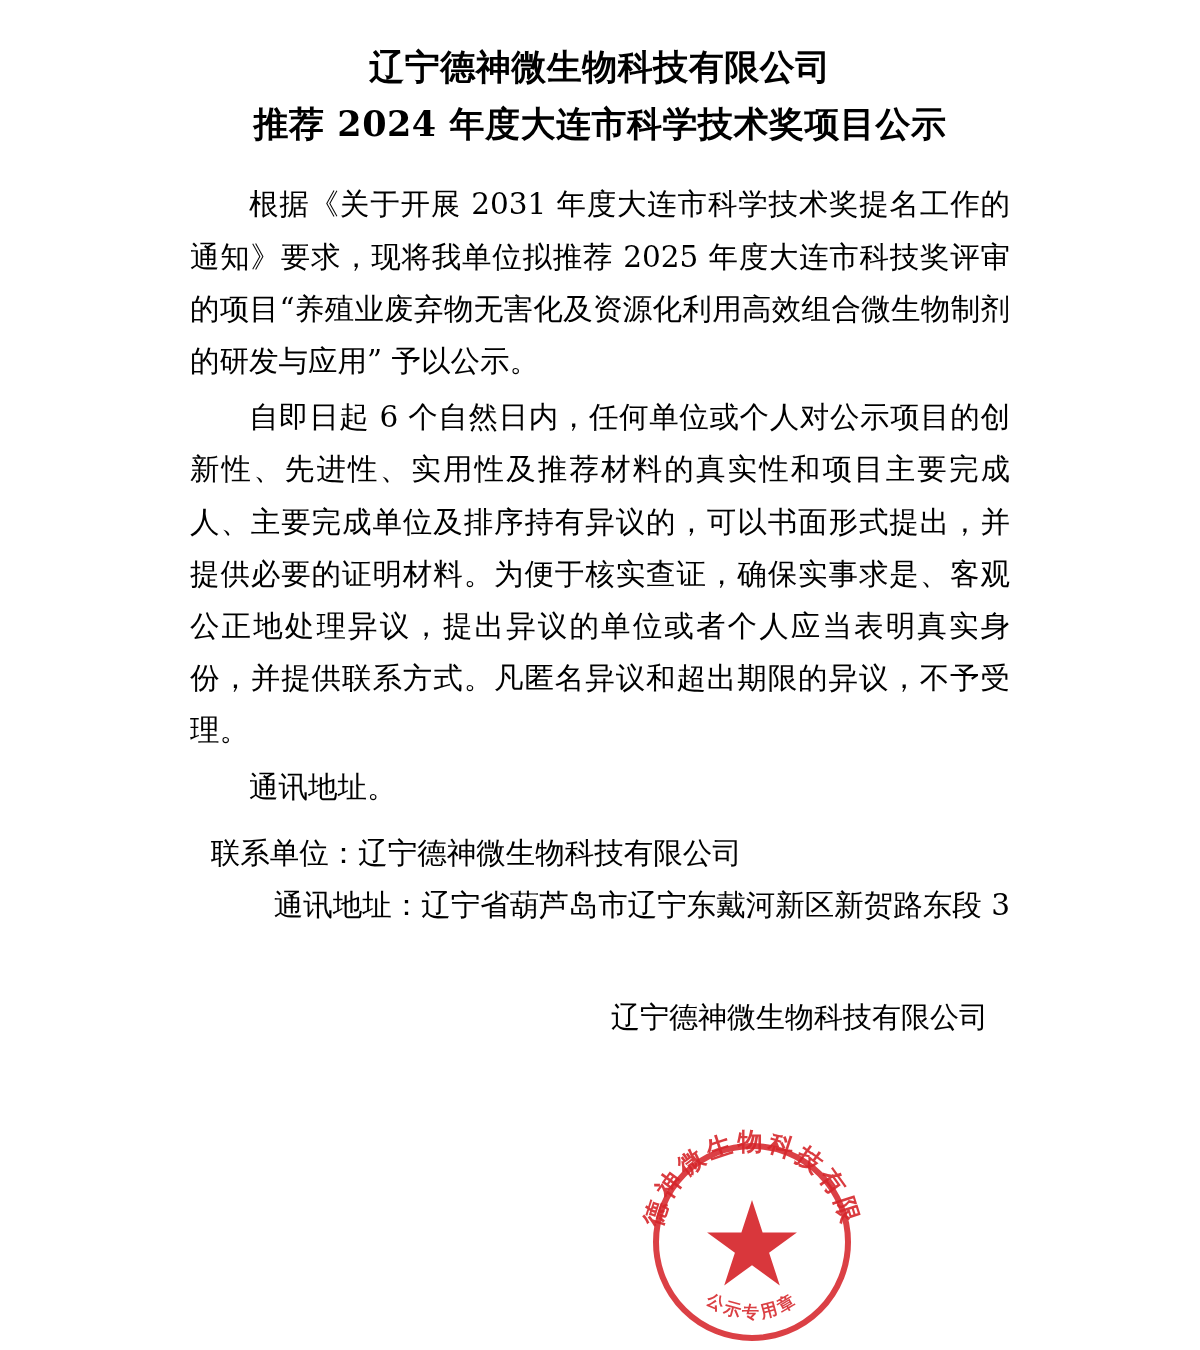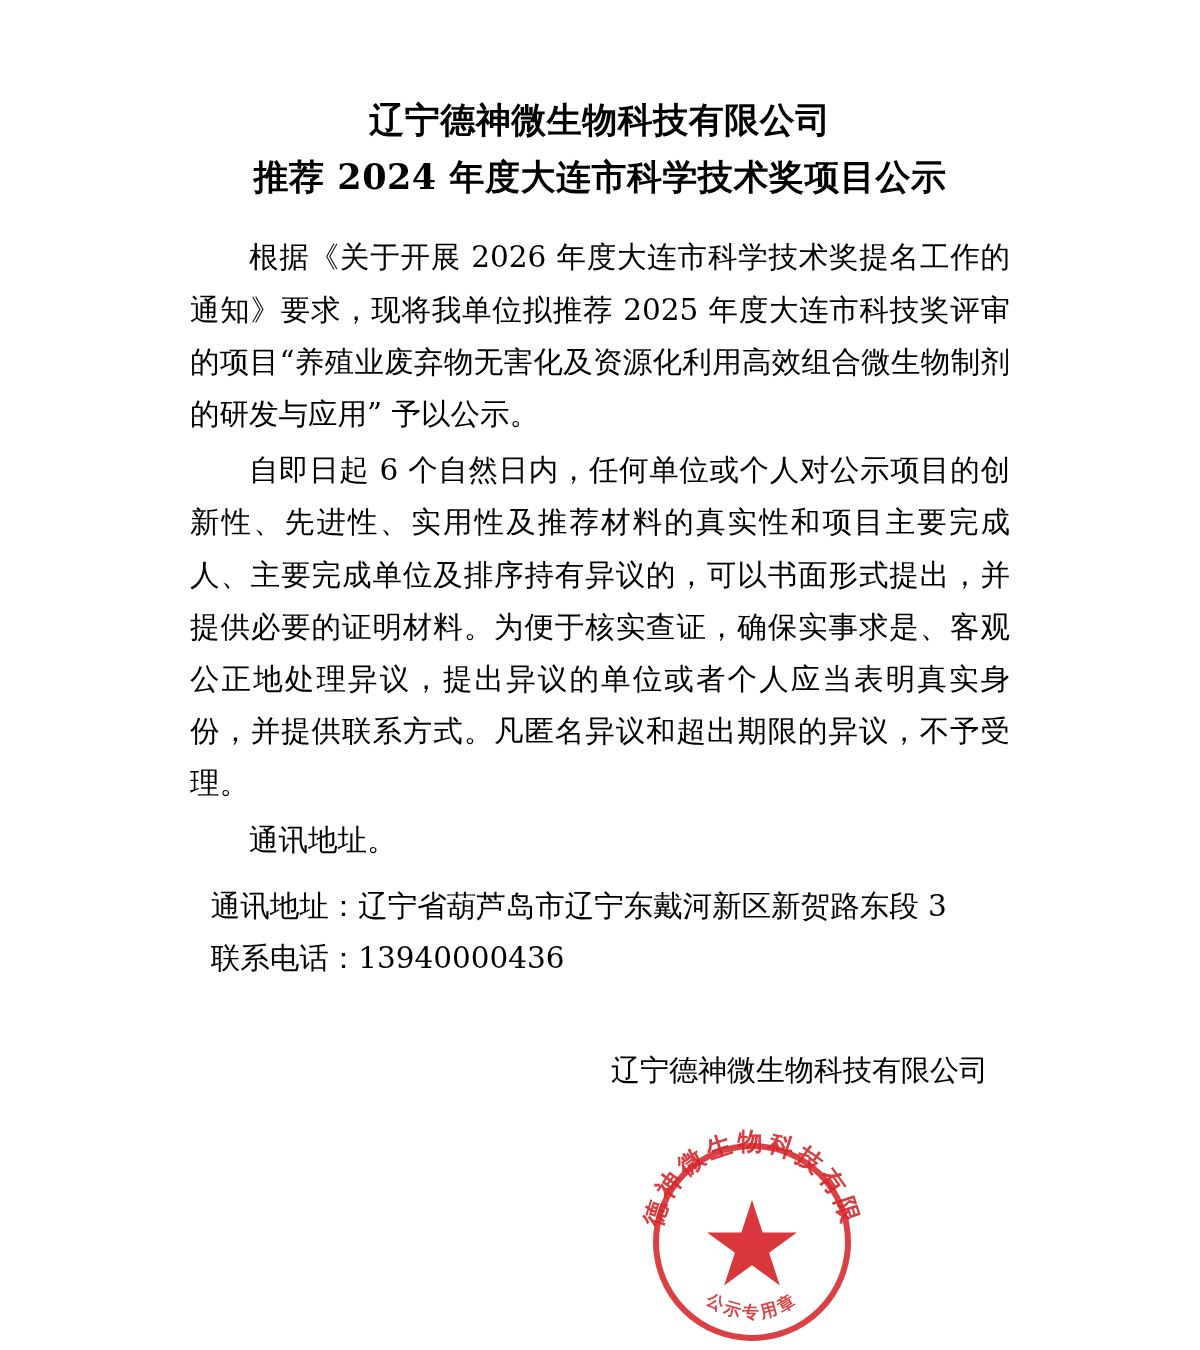--- a/index.html
+++ b/index.html
@@ -13,21 +13,21 @@
     font-family: "DejaVu Serif", "Liberation Serif", serif;
     color: #000000;
     position: relative;
     overflow: hidden;
   }
   .page {
     position: relative;
     width: 1200px;
     height: 1136px;
     box-sizing: border-box;
-    padding: 92px 190px 0 190px;
+    padding: 39px 190px 0 190px;
   }
   .title {
     text-align: center;
     font-weight: bold;
     font-size: 35px;
     line-height: 1.62;
     letter-spacing: 0.5px;
     margin: 0 0 26px 0;
   }
   .title .line {
@@ -48,20 +48,21 @@
   }
   .contact-line {
     font-size: 29.5px;
     line-height: 1.77;
     margin: 0;
     padding-left: 0.7em;
     white-space: nowrap;
   }
   .contact-line.wrap {
     white-space: normal;
+    text-align: right;
   }
   .sign-block {
     margin-top: 60px;
     text-align: right;
     position: relative;
     z-index: 2;
   }
   .sign-line {
     font-size: 29px;
     line-height: 1.85;
@@ -90,29 +91,29 @@
 </head>
 <body>
 
 <div class="page">
 
   <div class="title">
     <span class="line">辽宁德神微生物科技有限公司</span>
     <span class="line">推荐 2024 年度大连市科学技术奖项目公示</span>
   </div>
 
-  <p class="para">根据《关于开展 2026 年度大连市科学技术奖提名工作的通知》要求，现将我单位拟推荐 2025 年度大连市科技奖评审的项目“养殖业废弃物无害化及资源化利用高效组合微生物制剂的研发与应用” 予以公示。</p>
+  <p class="para">根据《关于开展 2031 年度大连市科学技术奖提名工作的通知》要求，现将我单位拟推荐 2025 年度大连市科技奖评审的项目“养殖业废弃物无害化及资源化利用高效组合微生物制剂的研发与应用” 予以公示。</p>
 
   <p class="para">自即日起 6 个自然日内，任何单位或个人对公示项目的创新性、先进性、实用性及推荐材料的真实性和项目主要完成人、主要完成单位及排序持有异议的，可以书面形式提出，并提供必要的证明材料。为便于核实查证，确保实事求是、客观公正地处理异议，提出异议的单位或者个人应当表明真实身份，并提供联系方式。凡匿名异议和超出期限的异议，不予受理。</p>
 
   <p class="para">通讯地址。</p>
 
   <div class="contact-block">
+    <p class="contact-line">联系单位：辽宁德神微生物科技有限公司</p>
     <p class="contact-line wrap">通讯地址：辽宁省葫芦岛市辽宁东戴河新区新贺路东段 3</p>
-    <p class="contact-line">联系电话：13940000436</p>
   </div>
 
   <div class="sign-block">
     <p class="sign-line">辽宁德神微生物科技有限公司</p>
   </div>
 
   <div class="seal">
     <svg width="240" height="240" viewBox="0 0 240 240" xmlns="http://www.w3.org/2000/svg">
       <defs>
         <path id="sealArcTop" d="M 28 120 A 92 92 0 1 1 212 120" fill="none"></path>

